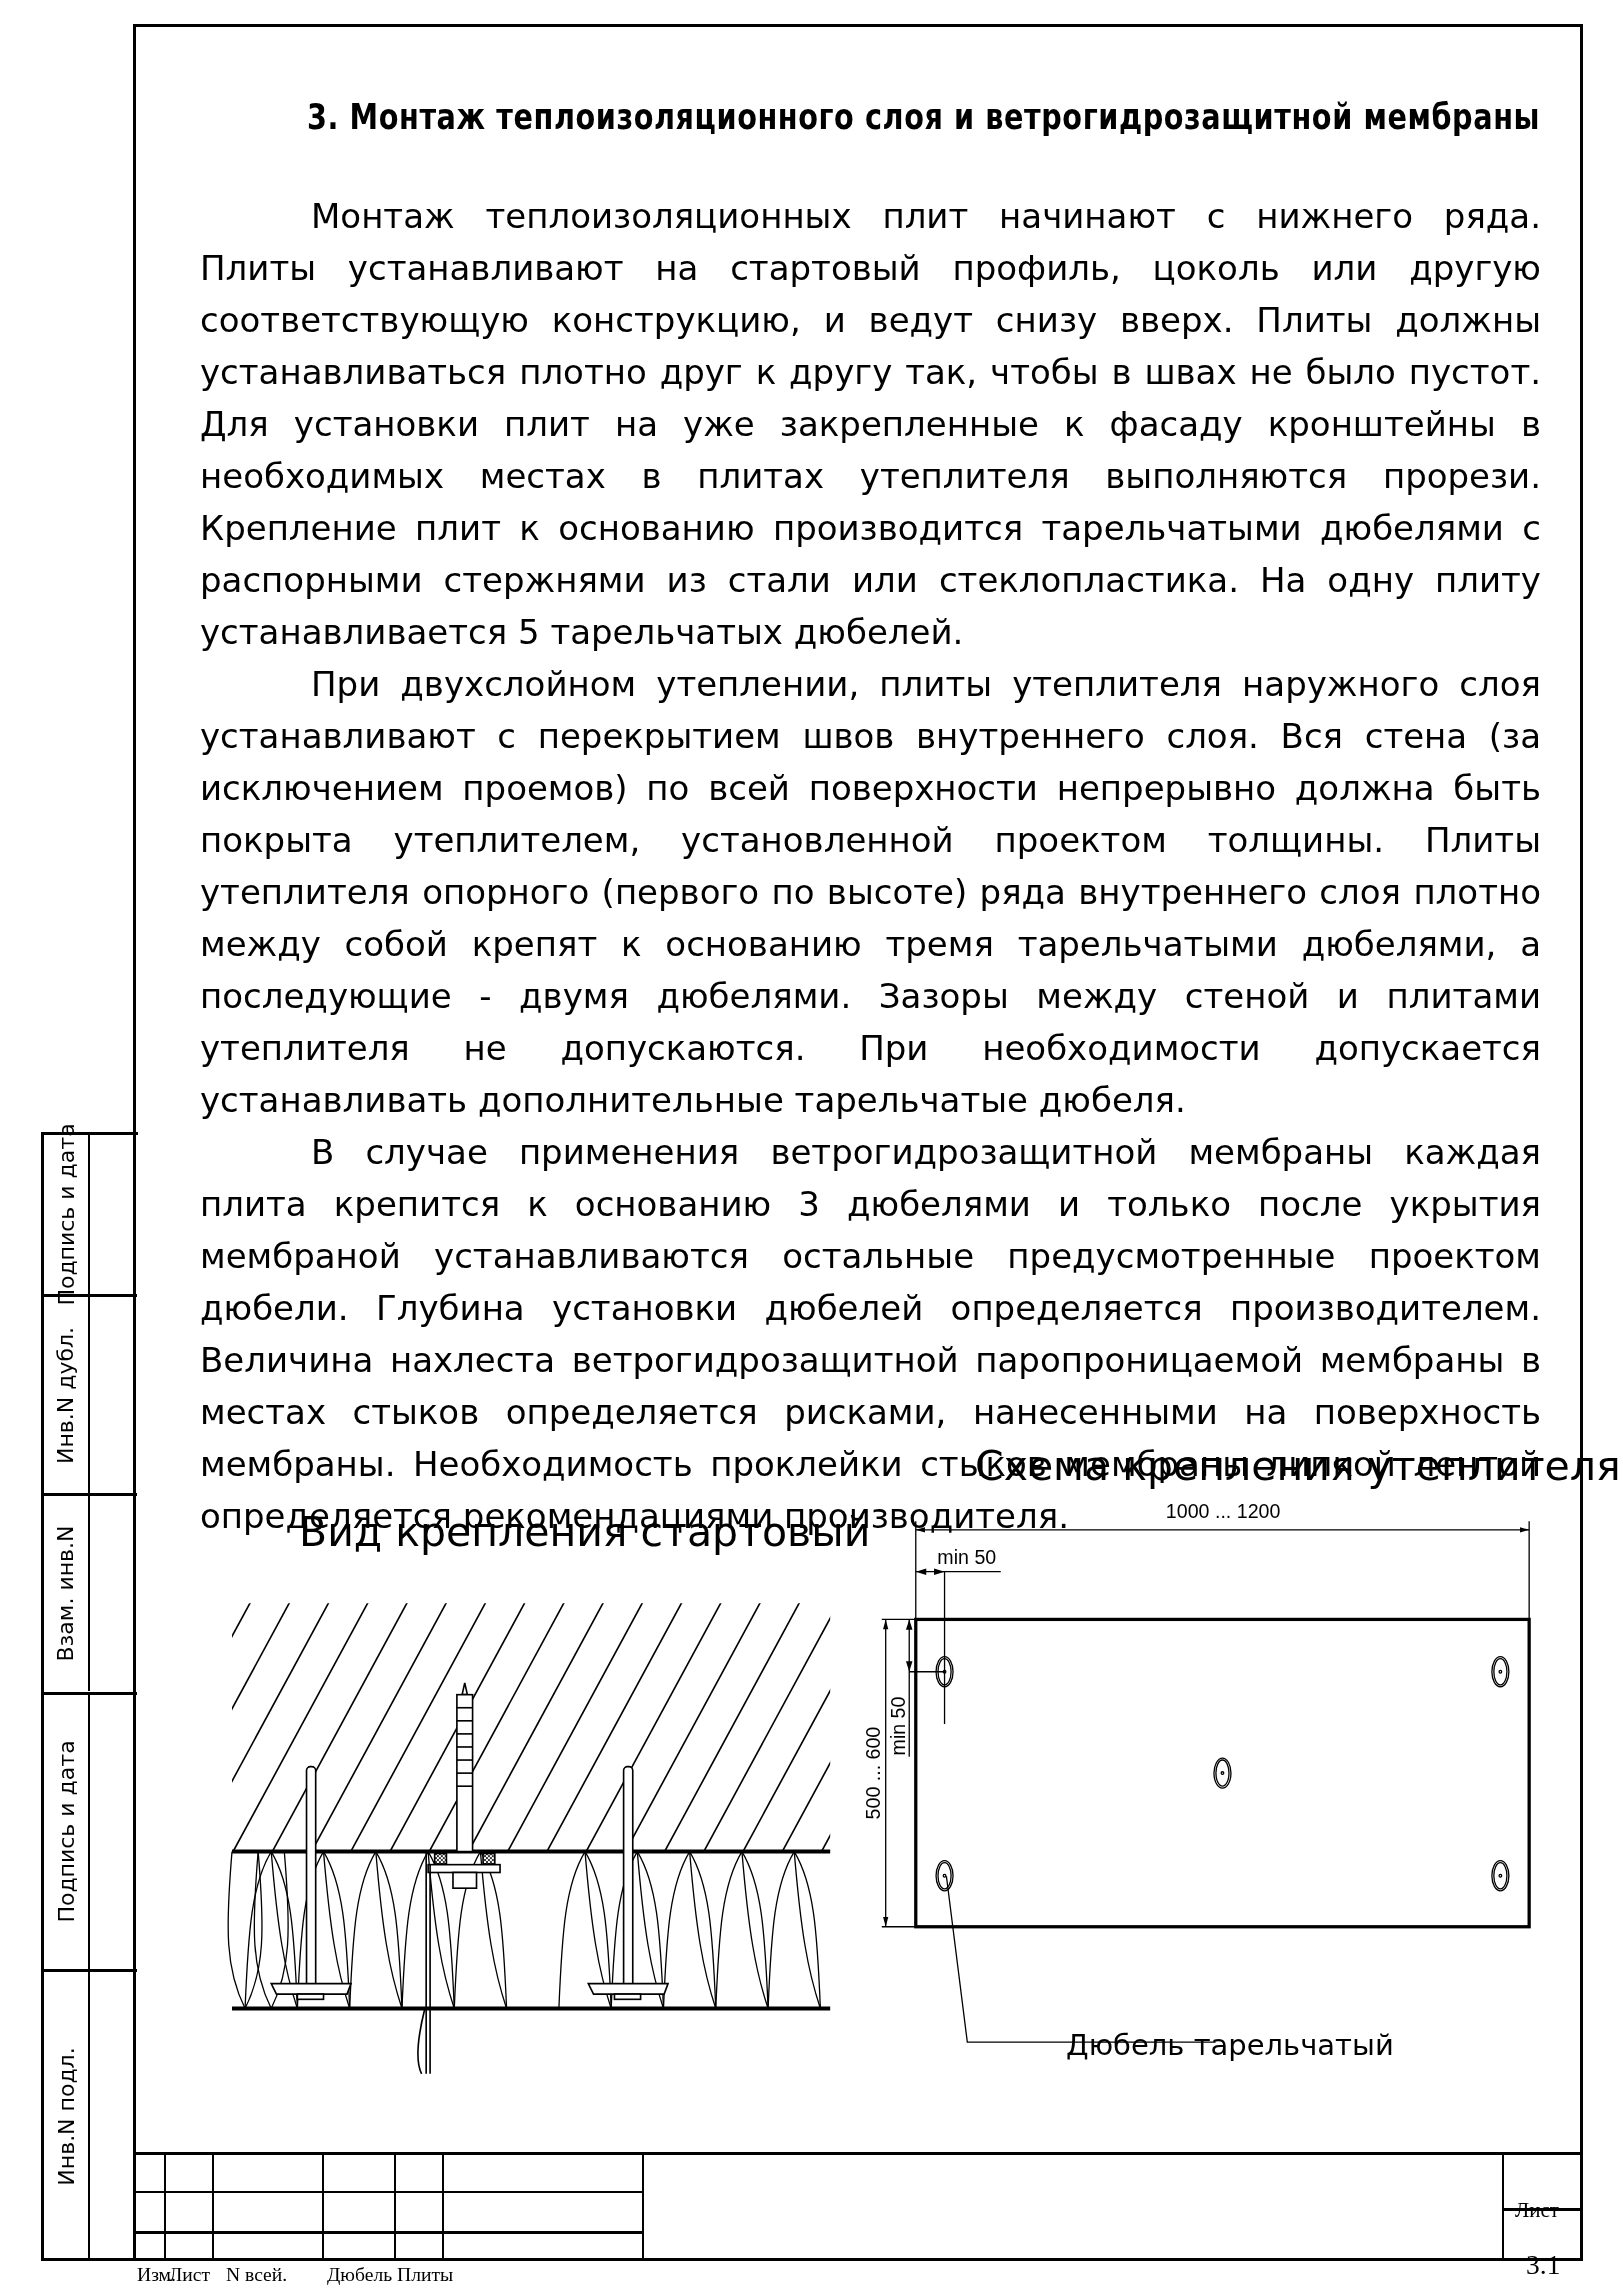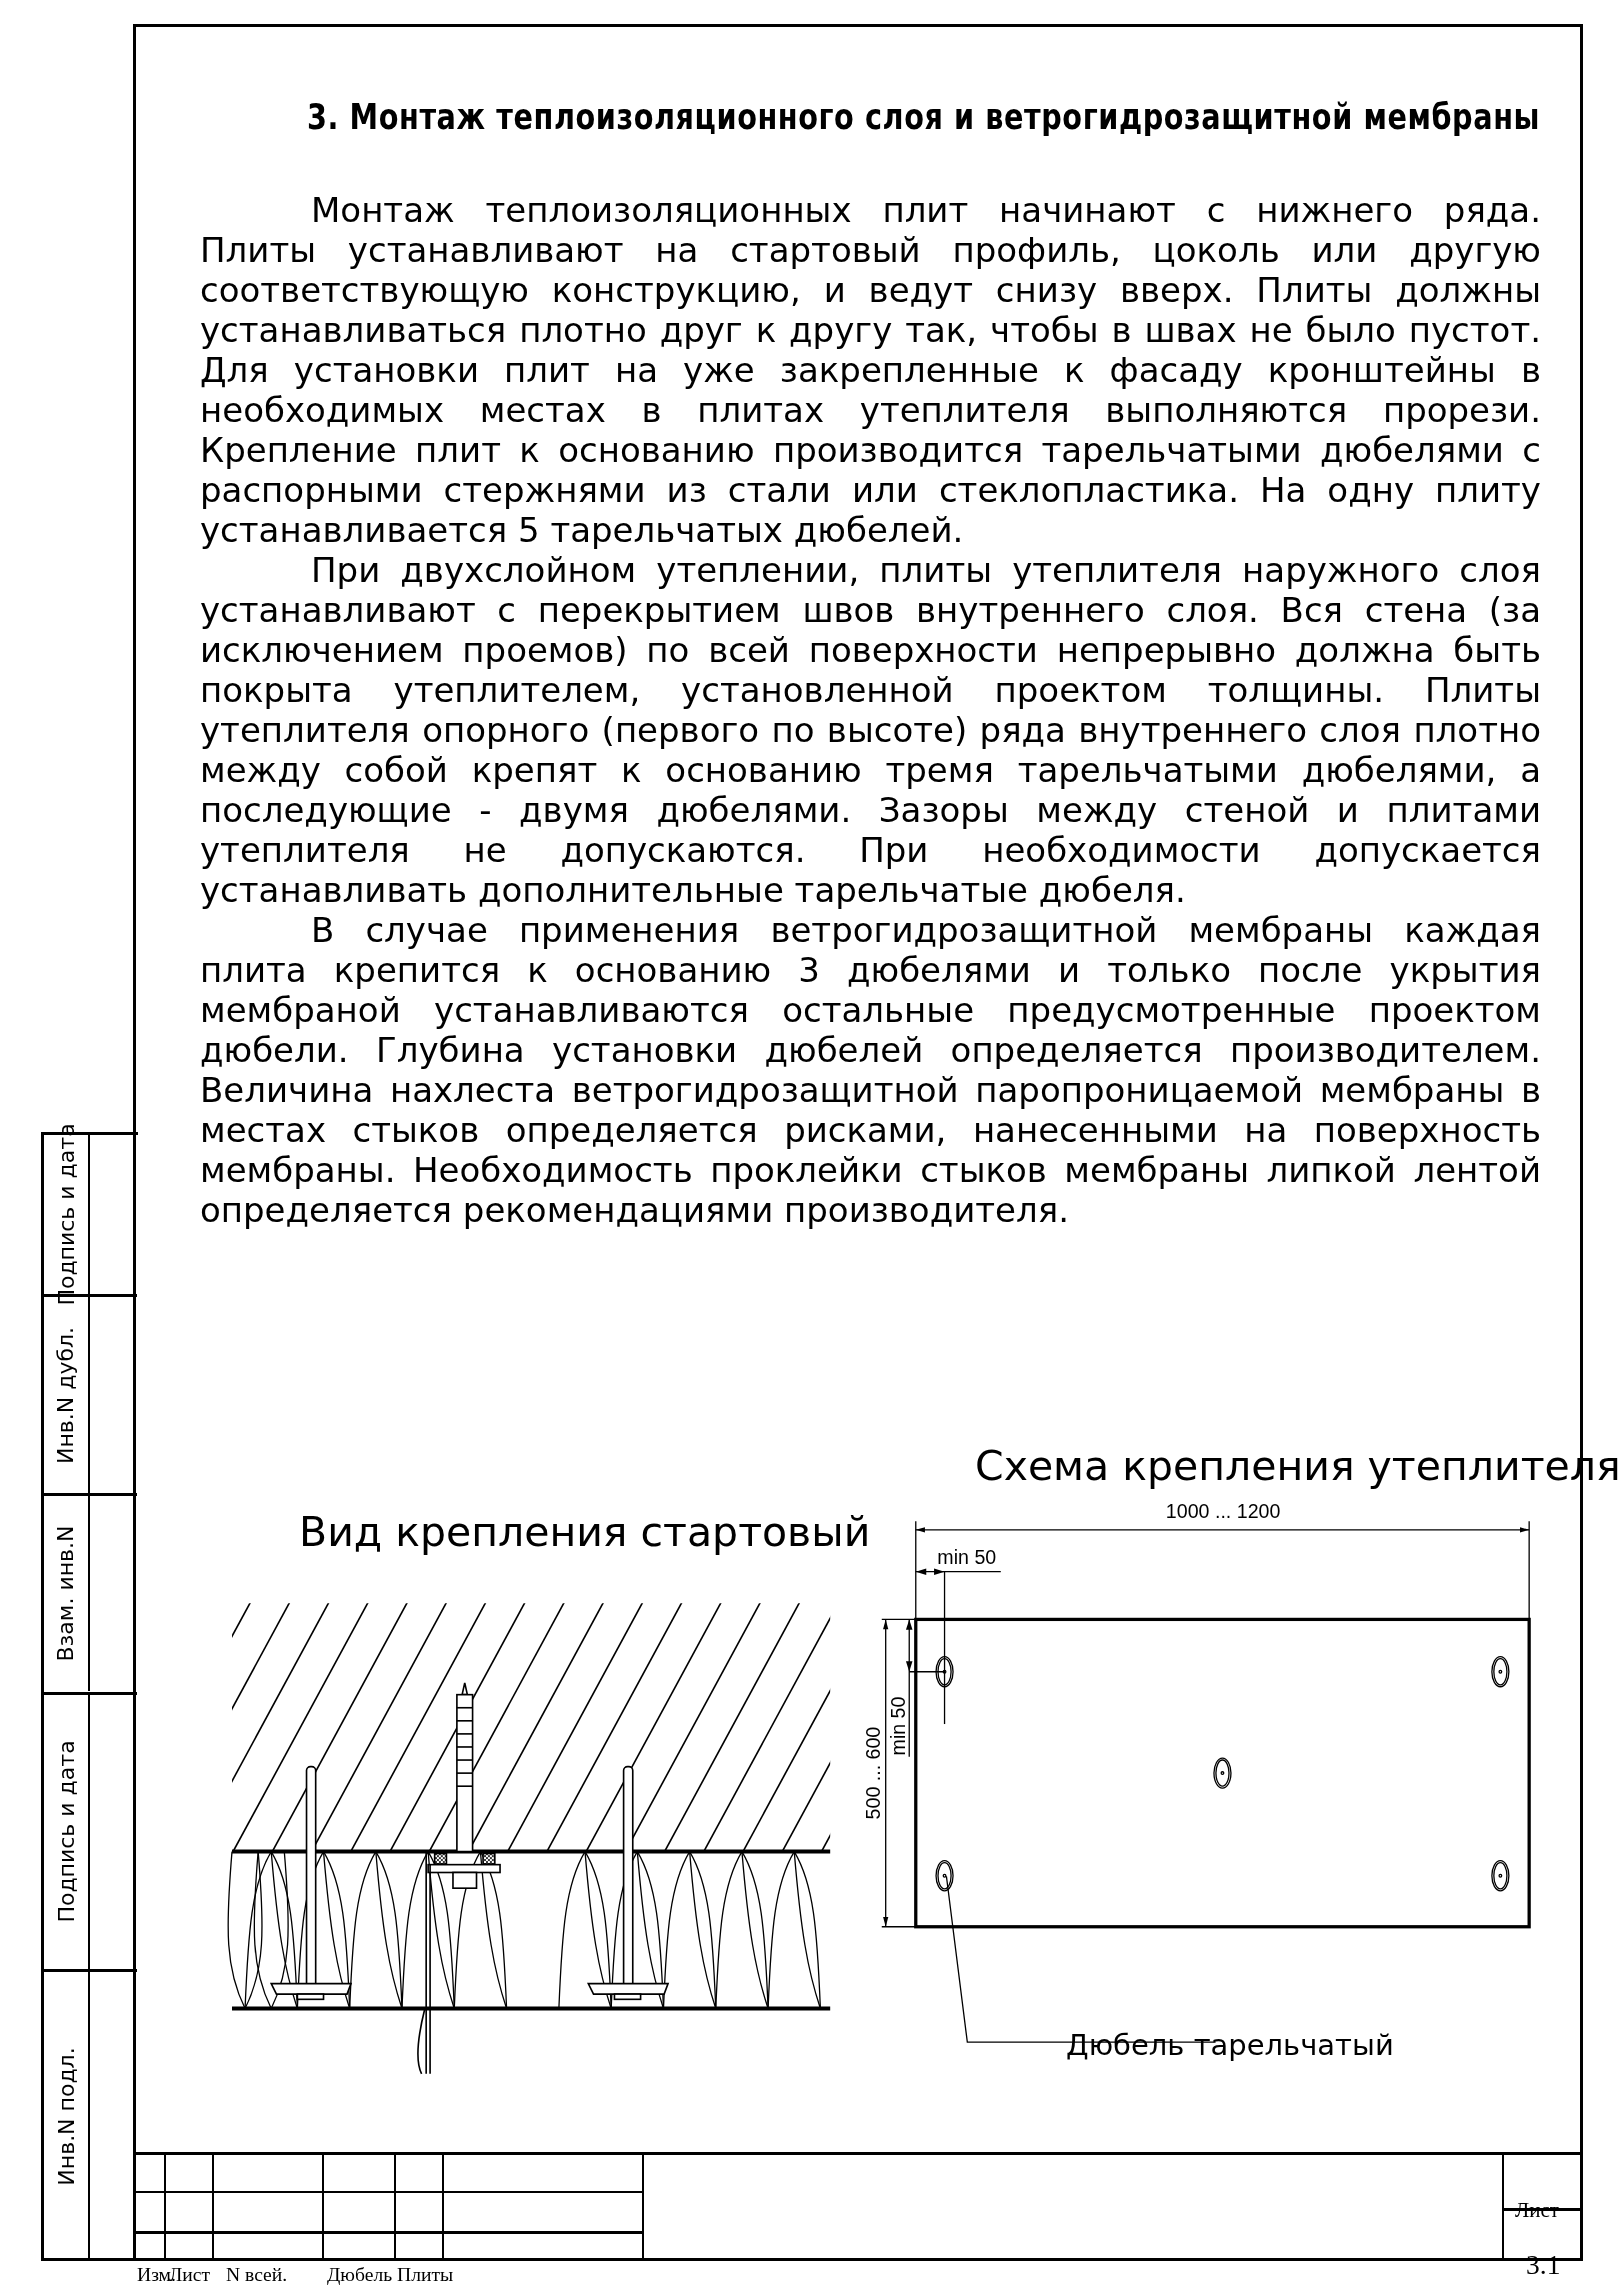--- a/index.html
+++ b/index.html
@@ -4,21 +4,21 @@
 <style>
   html, body { margin:0; padding:0; background:#ffffff; }
   body { width:1623px; height:2295px; position:relative; overflow:hidden;
          font-family:"DejaVu Sans Condensed","DejaVu Sans",sans-serif; color:#000; }
   .frame { position:absolute; left:133px; top:23.6px; width:1450px; height:2237px;
            border:3.9px solid #000; box-sizing:border-box; }
   .title { position:absolute; left:307px; top:97px; font-size:35px; font-weight:bold;
            font-family:"DejaVu Sans","Liberation Sans",sans-serif; letter-spacing:0.7px;
            transform:scaleX(0.82); transform-origin:left top; white-space:nowrap; }
   .body-text { position:absolute; left:200px; top:190px; width:1341px;
-               font-size:34px; line-height:40px; text-align:justify;
+               font-size:34px; line-height:52px; text-align:justify;
                font-family:"DejaVu Sans","Liberation Sans",sans-serif; }
   .body-text p { margin:0; text-indent:111px; }
   .fig-caption { position:absolute; font-size:41px; white-space:nowrap;
                  font-family:"DejaVu Sans","Liberation Sans",sans-serif; }
   .stamp-side { position:absolute; left:41px; width:97px; box-sizing:border-box;
                 border:3.9px solid #000; border-right:none; }
   .side-cell { position:absolute; left:0; width:46px; border-right:2.6px solid #000;
                box-sizing:border-box; display:flex; align-items:center; justify-content:center; }
   .side-cell span { transform:rotate(-90deg); white-space:nowrap; font-size:22px;
                     font-family:"DejaVu Sans","Liberation Sans",sans-serif; }

